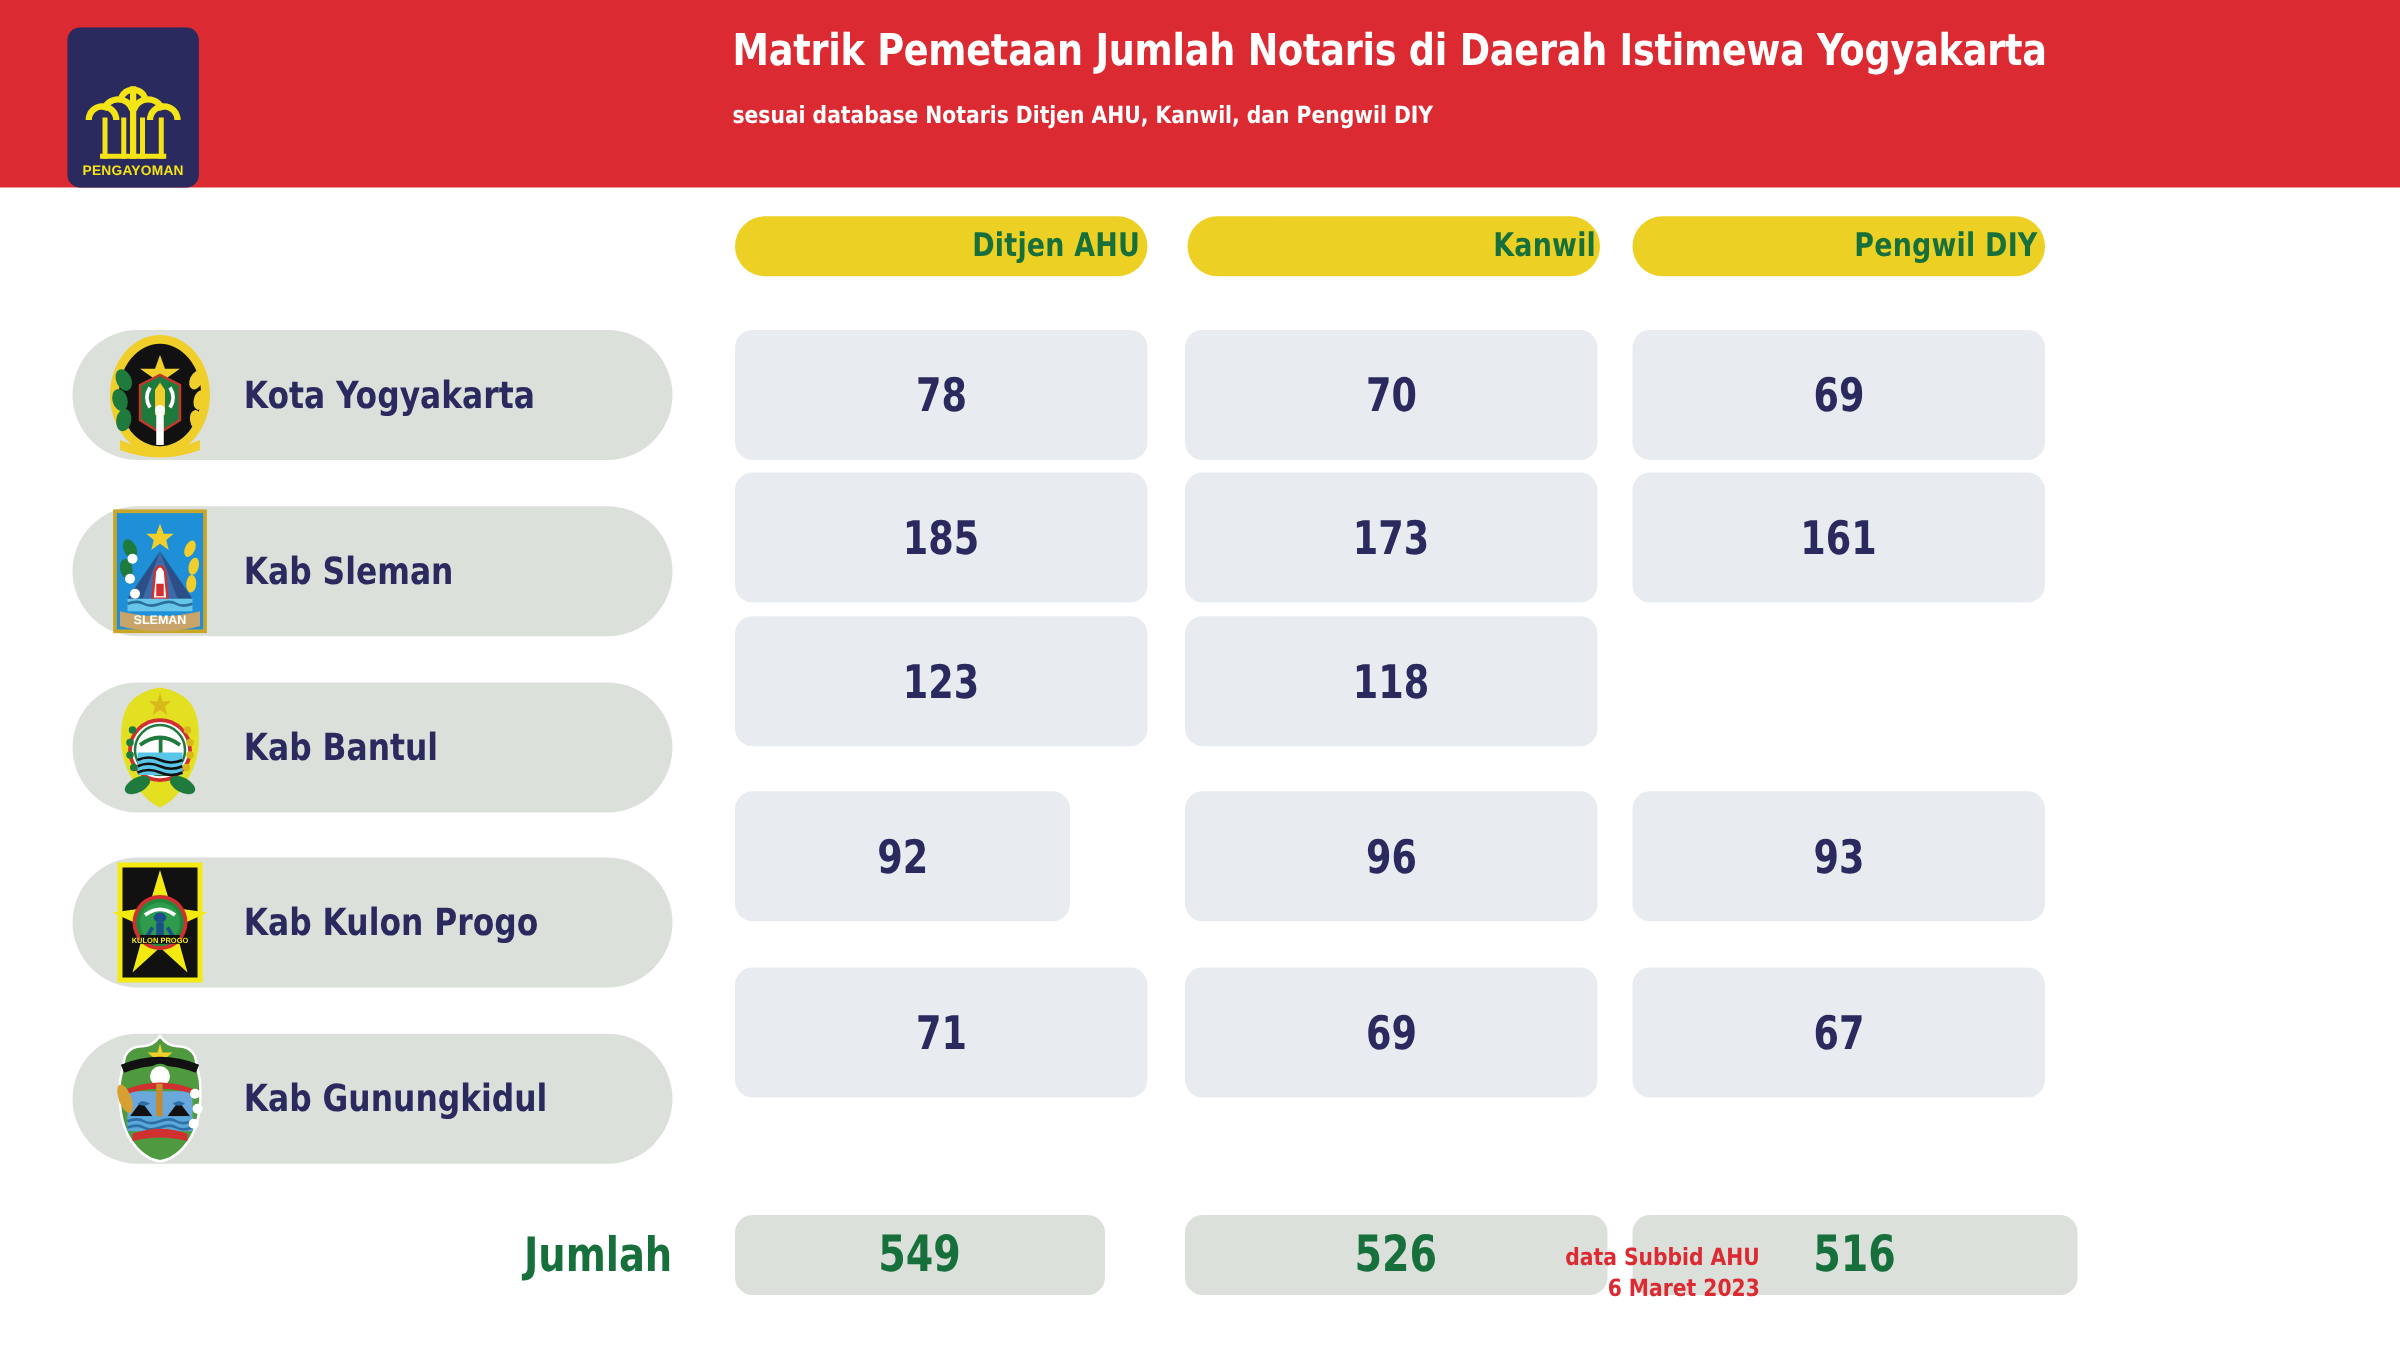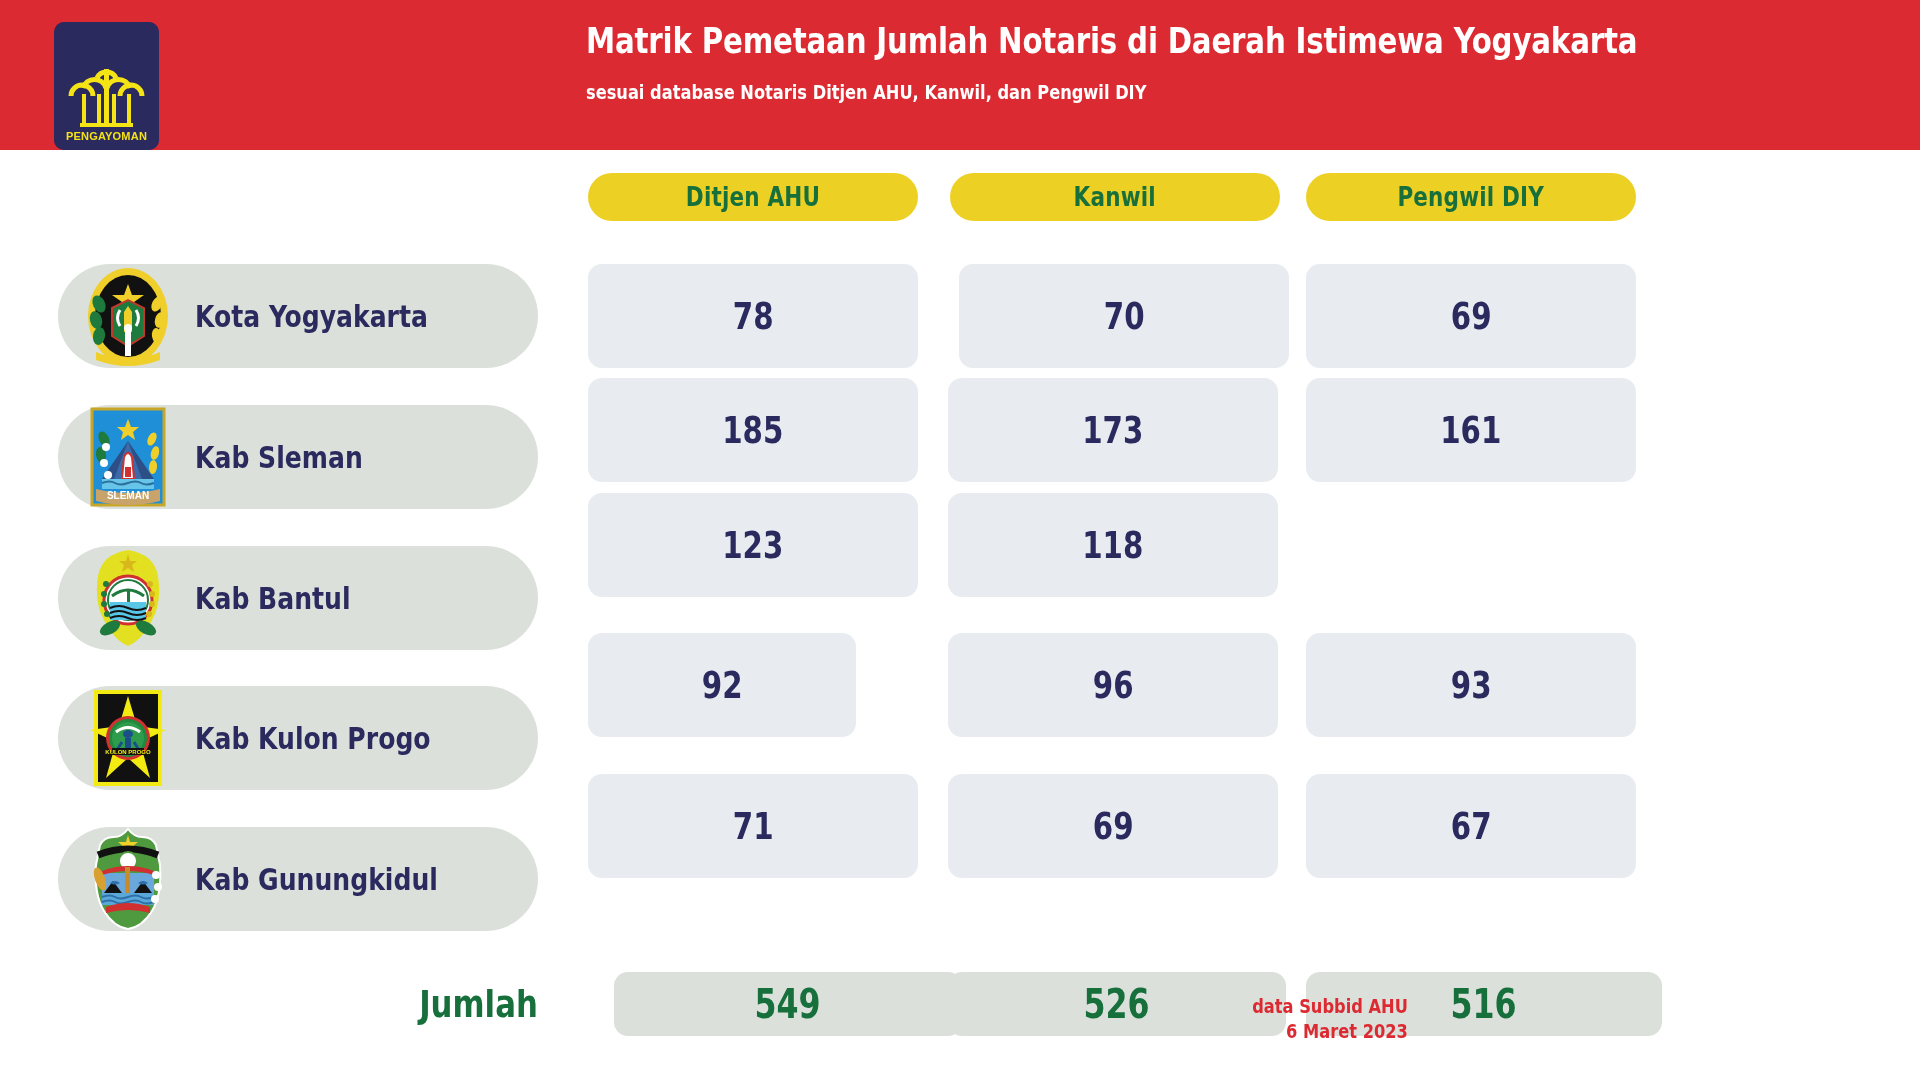--- a/index.html
+++ b/index.html
@@ -68,21 +68,21 @@
   }
 
   
   .col-head {
     position: absolute;
     height: 48px;
     background: #edd024;
     border-radius: 26px;
     display: flex;
     align-items: center;
-    justify-content: center;
+    justify-content: flex-end;
   }
   .col-head-label {
     color: #17703c;
     font-family: "DejaVu Sans Condensed", "Liberation Sans Narrow", "Liberation Sans", sans-serif;
     font-weight: 700;
     font-size: 26px;
     letter-spacing: 0.2px;
     transform: scaleX(0.92);
     white-space: nowrap;
   }
@@ -263,21 +263,21 @@
           <ellipse cx="77" cy="72" rx="5" ry="8" transform="rotate(-10 77 72)"></ellipse>
         </g>
         <path d="M16 88 q32 14 64 0 l0 8 q-32 12 -64 0 Z" fill="#f0cf2a"></path>
       </svg>
     </span>
     <span class="row-label-text">Kota Yogyakarta</span>
   </div>
   <div class="cell" style="left:588px; top:264px; width:330px;">
     <span class="cell-value">78</span>
   </div>
-  <div class="cell" style="left:948px; top:264px; width:330px;margin-left:11px;">
+  <div class="cell" style="left:948px; top:264px; width:330px;">
     <span class="cell-value">70</span>
   </div>
   <div class="cell" style="left:1306px; top:264px; width:330px;">
     <span class="cell-value">69</span>
   </div>
 
   <div class="row-label" style="top:405px;">
     <span class="crest">
       <svg viewBox="0 0 96 104">
         <rect x="12" y="4" width="72" height="96" fill="#1f8fd8" stroke="#c8a62a" stroke-width="3"></rect>
@@ -431,21 +431,21 @@
   <div class="cell" style="left:948px; top:774px; width:330px;">
     <span class="cell-value">69</span>
   </div>
   <div class="cell" style="left:1306px; top:774px; width:330px;">
     <span class="cell-value">67</span>
   </div>
 
   <div class="total-label" style="top:972px;">
     <span class="total-label-text">Jumlah</span>
   </div>
-  <div class="total-cell" style="left:614px; top:972px; width:348px;">
+  <div class="total-cell" style="left:588px; top:972px; width:296px;">
     <span class="total-value">549</span>
   </div>
   <div class="total-cell" style="left:948px; top:972px; width:338px;">
     <span class="total-value">526</span>
   </div>
   <div class="total-cell" style="left:1306px; top:972px; width:356px;">
     <span class="total-value">516</span>
   </div>
 
   <div class="credit">

